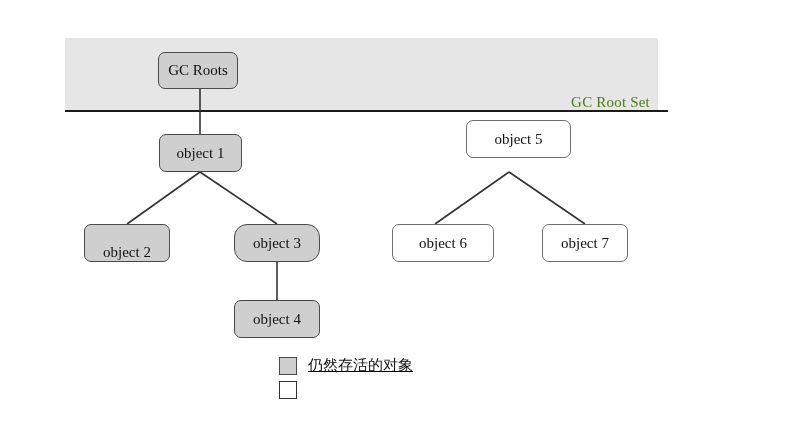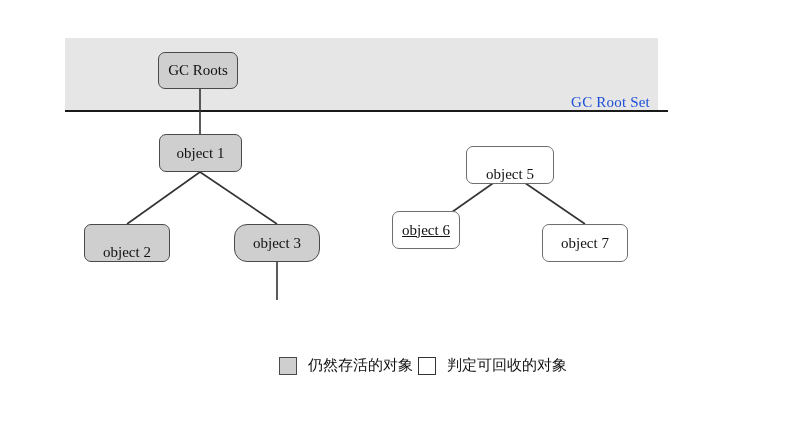--- a/index.html
+++ b/index.html
@@ -38,21 +38,21 @@
     top: 110px;
     width: 603px;
     height: 2px;
     background: #1a1a1a;
   }
   .root-band-label {
     position: absolute;
     right: 8px;
     bottom: 1px;
     font-size: 15px;
-    color: #1d4ed8;
+    color: #4d7c0f;
     letter-spacing: 0.2px;
     white-space: nowrap;
   }
 
   
   .edges {
     position: absolute;
     left: 0;
     top: 0;
     width: 786px;
@@ -81,32 +81,33 @@
   .node.dead {
     background: #ffffff;
     border-color: #6e6e6e;
   }
 
   .n-gcroots { left: 158px; top: 52px;  width: 80px;  height: 37px; }
   .n-obj1    { left: 159px; top: 134px; width: 83px;  height: 38px; }
   .n-obj2    { left: 84px;  top: 224px; width: 86px;  height: 38px; align-items: flex-end; }
   .n-obj3    { left: 234px; top: 224px; width: 86px;  height: 38px; border-radius: 13px; }
   .n-obj4    { left: 234px; top: 300px; width: 86px;  height: 38px; }
-  .n-obj5    { left: 466px; top: 146px; width: 88px;  height: 38px; align-items: flex-end; }
-  .n-obj6    { left: 392px; top: 211px; width: 68px;  height: 38px; text-decoration: underline; }
+  .n-obj5    { left: 466px; top: 120px; width: 105px;  height: 38px; }
+  .n-obj6    { left: 392px; top: 224px; width: 102px;  height: 38px; }
   .n-obj7    { left: 542px; top: 224px; width: 86px;  height: 38px; text-align: right; }
 
   
   .legend {
     position: absolute;
     left: 279px;
     top: 356px;
     display: flex;
-    flex-direction: row;
+    flex-direction: column;
     gap: 5px;
+    text-decoration: underline;
   }
   .legend-row {
     display: flex;
     align-items: center;
     gap: 11px;
     height: 19px;
   }
   .legend-swatch {
     width: 18px;
     height: 18px;
@@ -158,37 +159,39 @@
   </div>
 
   <div class="node alive n-obj2">
     <span>object 2</span>
   </div>
 
   <div class="node alive n-obj3">
     <span>object 3</span>
   </div>
 
+  <div class="node alive n-obj4">
+    <span>object 4</span>
+  </div>
 
   <div class="node dead n-obj5">
     <span>object 5</span>
   </div>
 
   <div class="node dead n-obj6">
     <span>object 6</span>
   </div>
 
   <div class="node dead n-obj7">
     <span>object 7</span>
   </div>
 
   <div class="legend">
     <div class="legend-row">
       <span class="legend-swatch alive"></span>
       <span class="legend-label">仍然存活的对象</span>
     </div>
     <div class="legend-row">
       <span class="legend-swatch dead"></span>
-      <span class="legend-label">判定可回收的对象</span>
     </div>
   </div>
 
 </div>
 
 </body></html>

